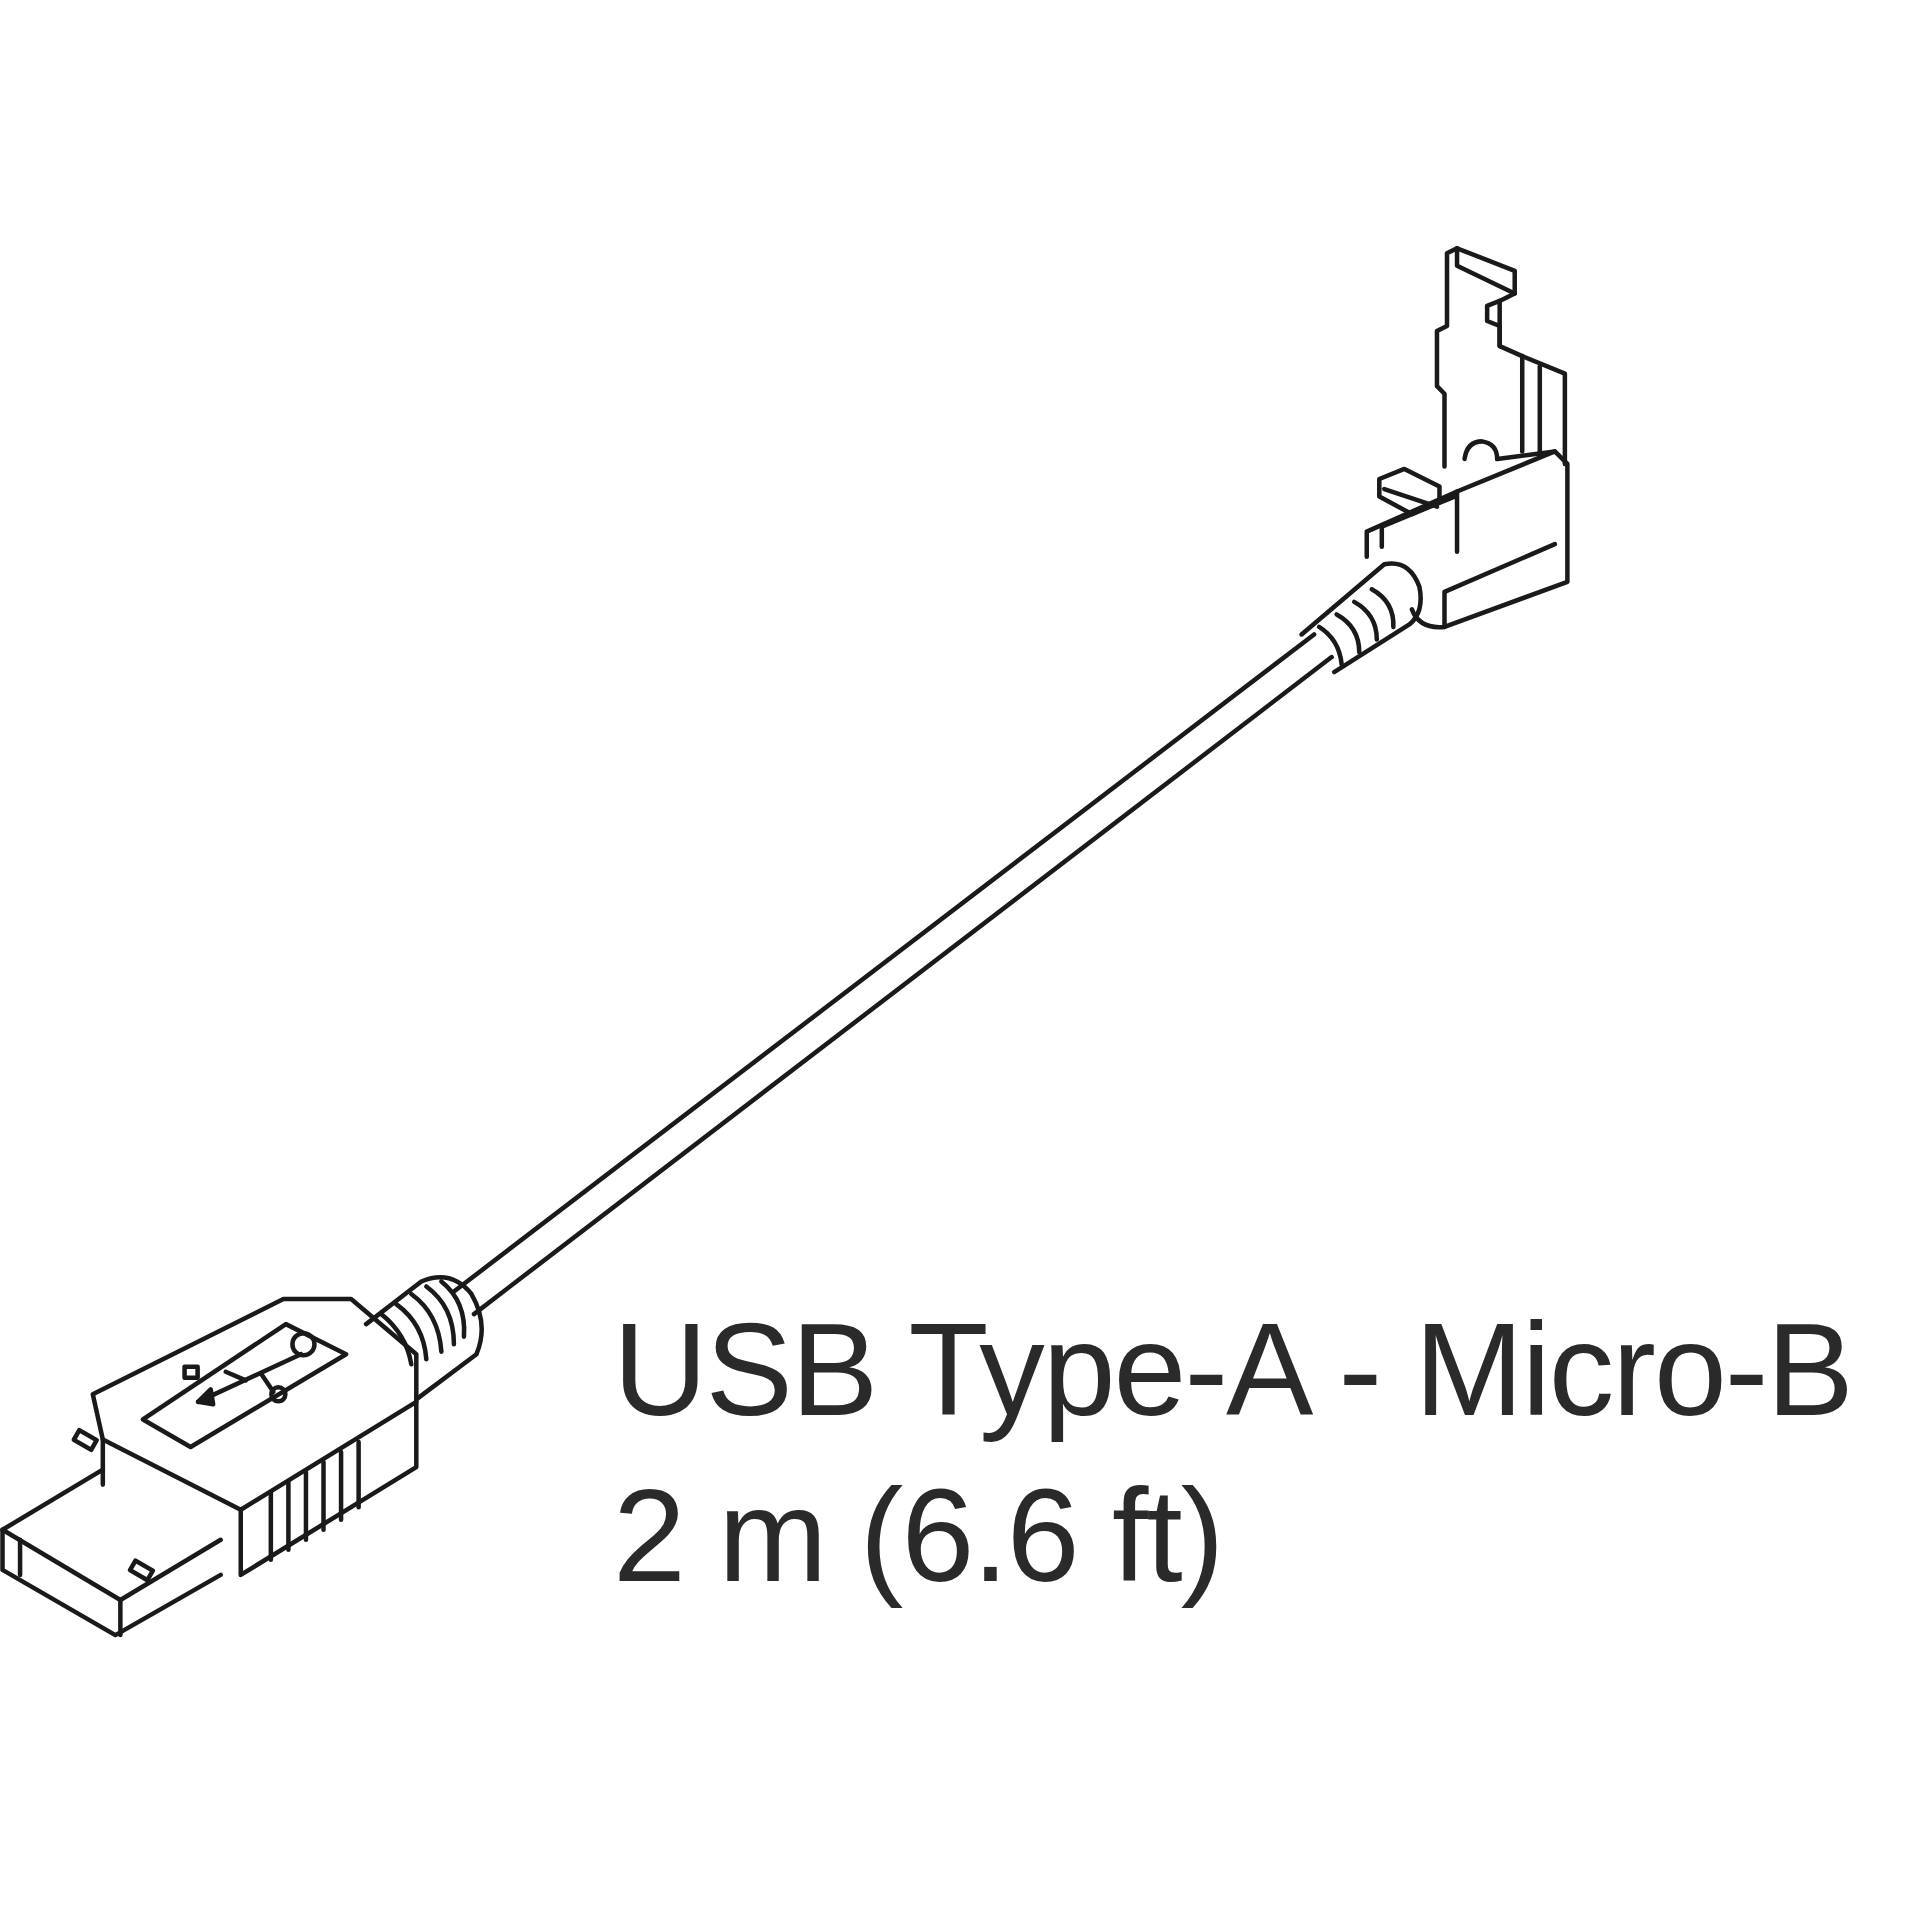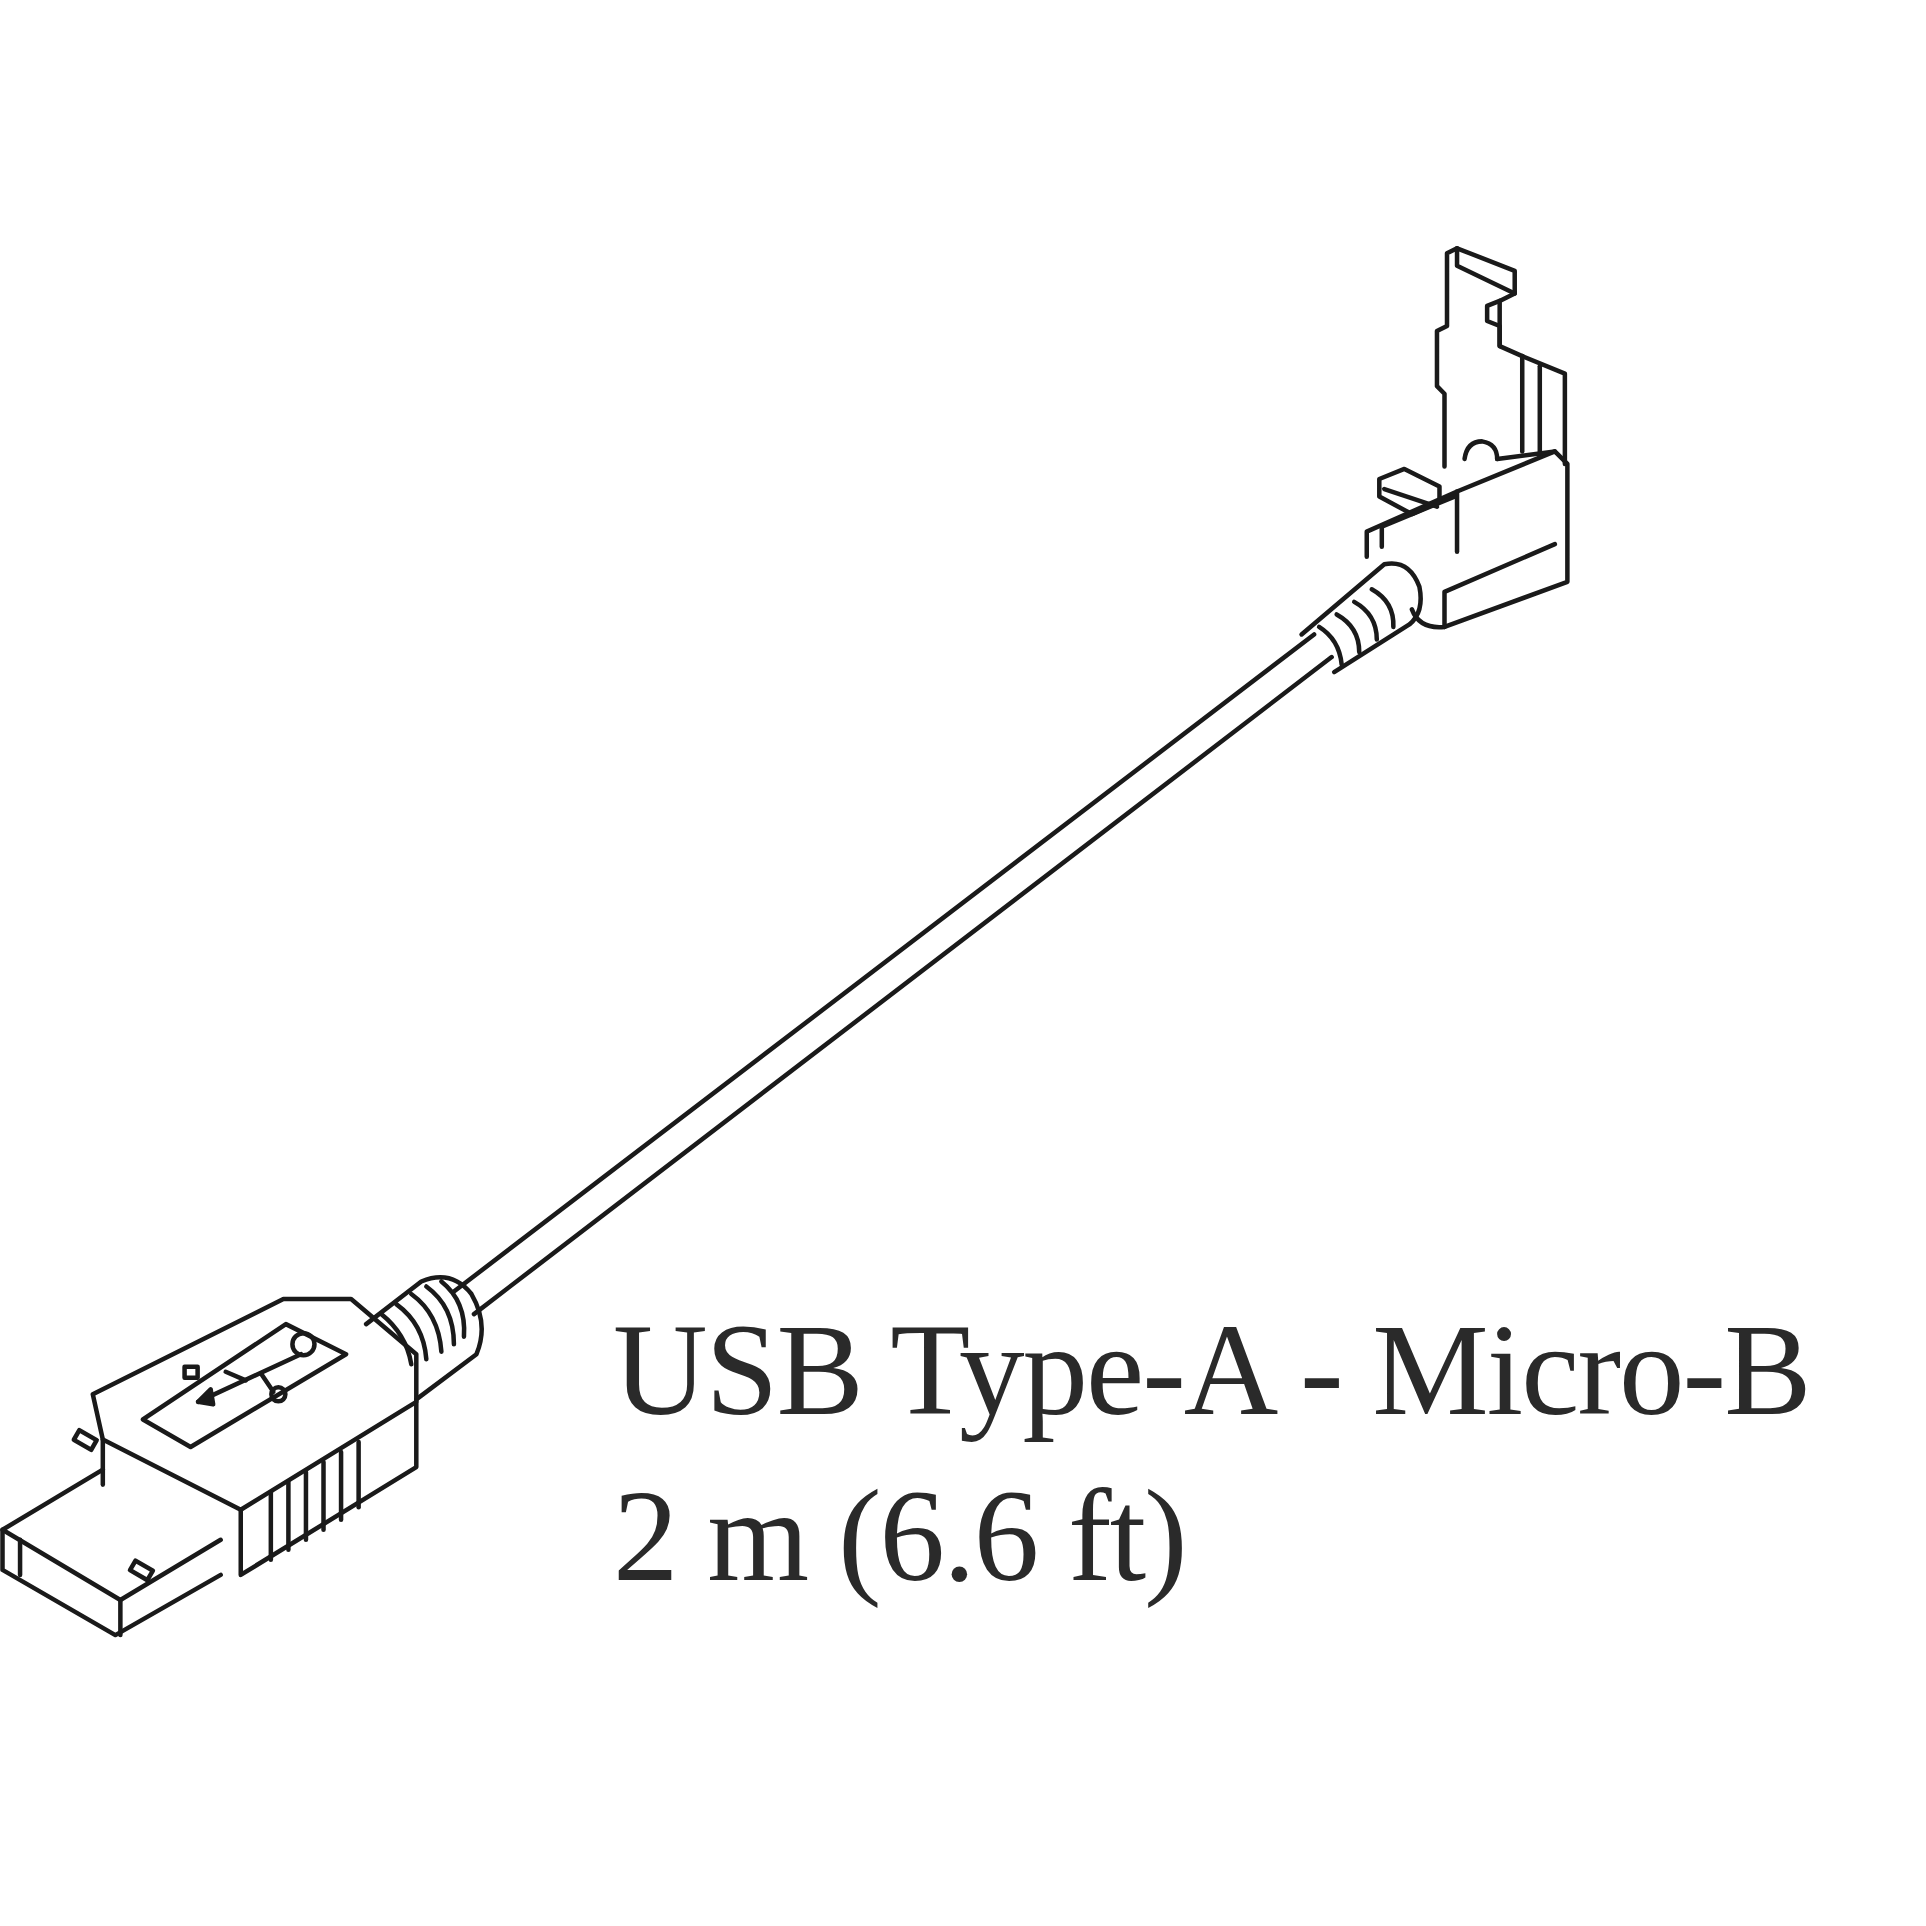--- a/index.html
+++ b/index.html
@@ -1,21 +1,21 @@
 <!DOCTYPE html>
 <html style="font-size:8px"><head>
   <meta charset="utf-8">
   <style>
     html, body { margin: 0; padding: 0; background: #ffffff; }
     body { width: 1926px; height: 1926px; position: relative; overflow: hidden; }
     .diagram { position: absolute; left: 0; top: 0; width: 1926px; height: 1926px; }
     .label {
       position: absolute;
       left: 613px;
-      font-family: Liberation Serif, serif;
+      font-family: Liberation Sans, sans-serif;
       font-weight: 300;
       color: #2a2a2a;
       font-size: 131px;
       line-height: 1;
       letter-spacing: -2px;
       white-space: nowrap;
     }
     .label-line1 { top: 1304px; }
     .label-line2 { top: 1470px; text-align: right; }
   </style>

